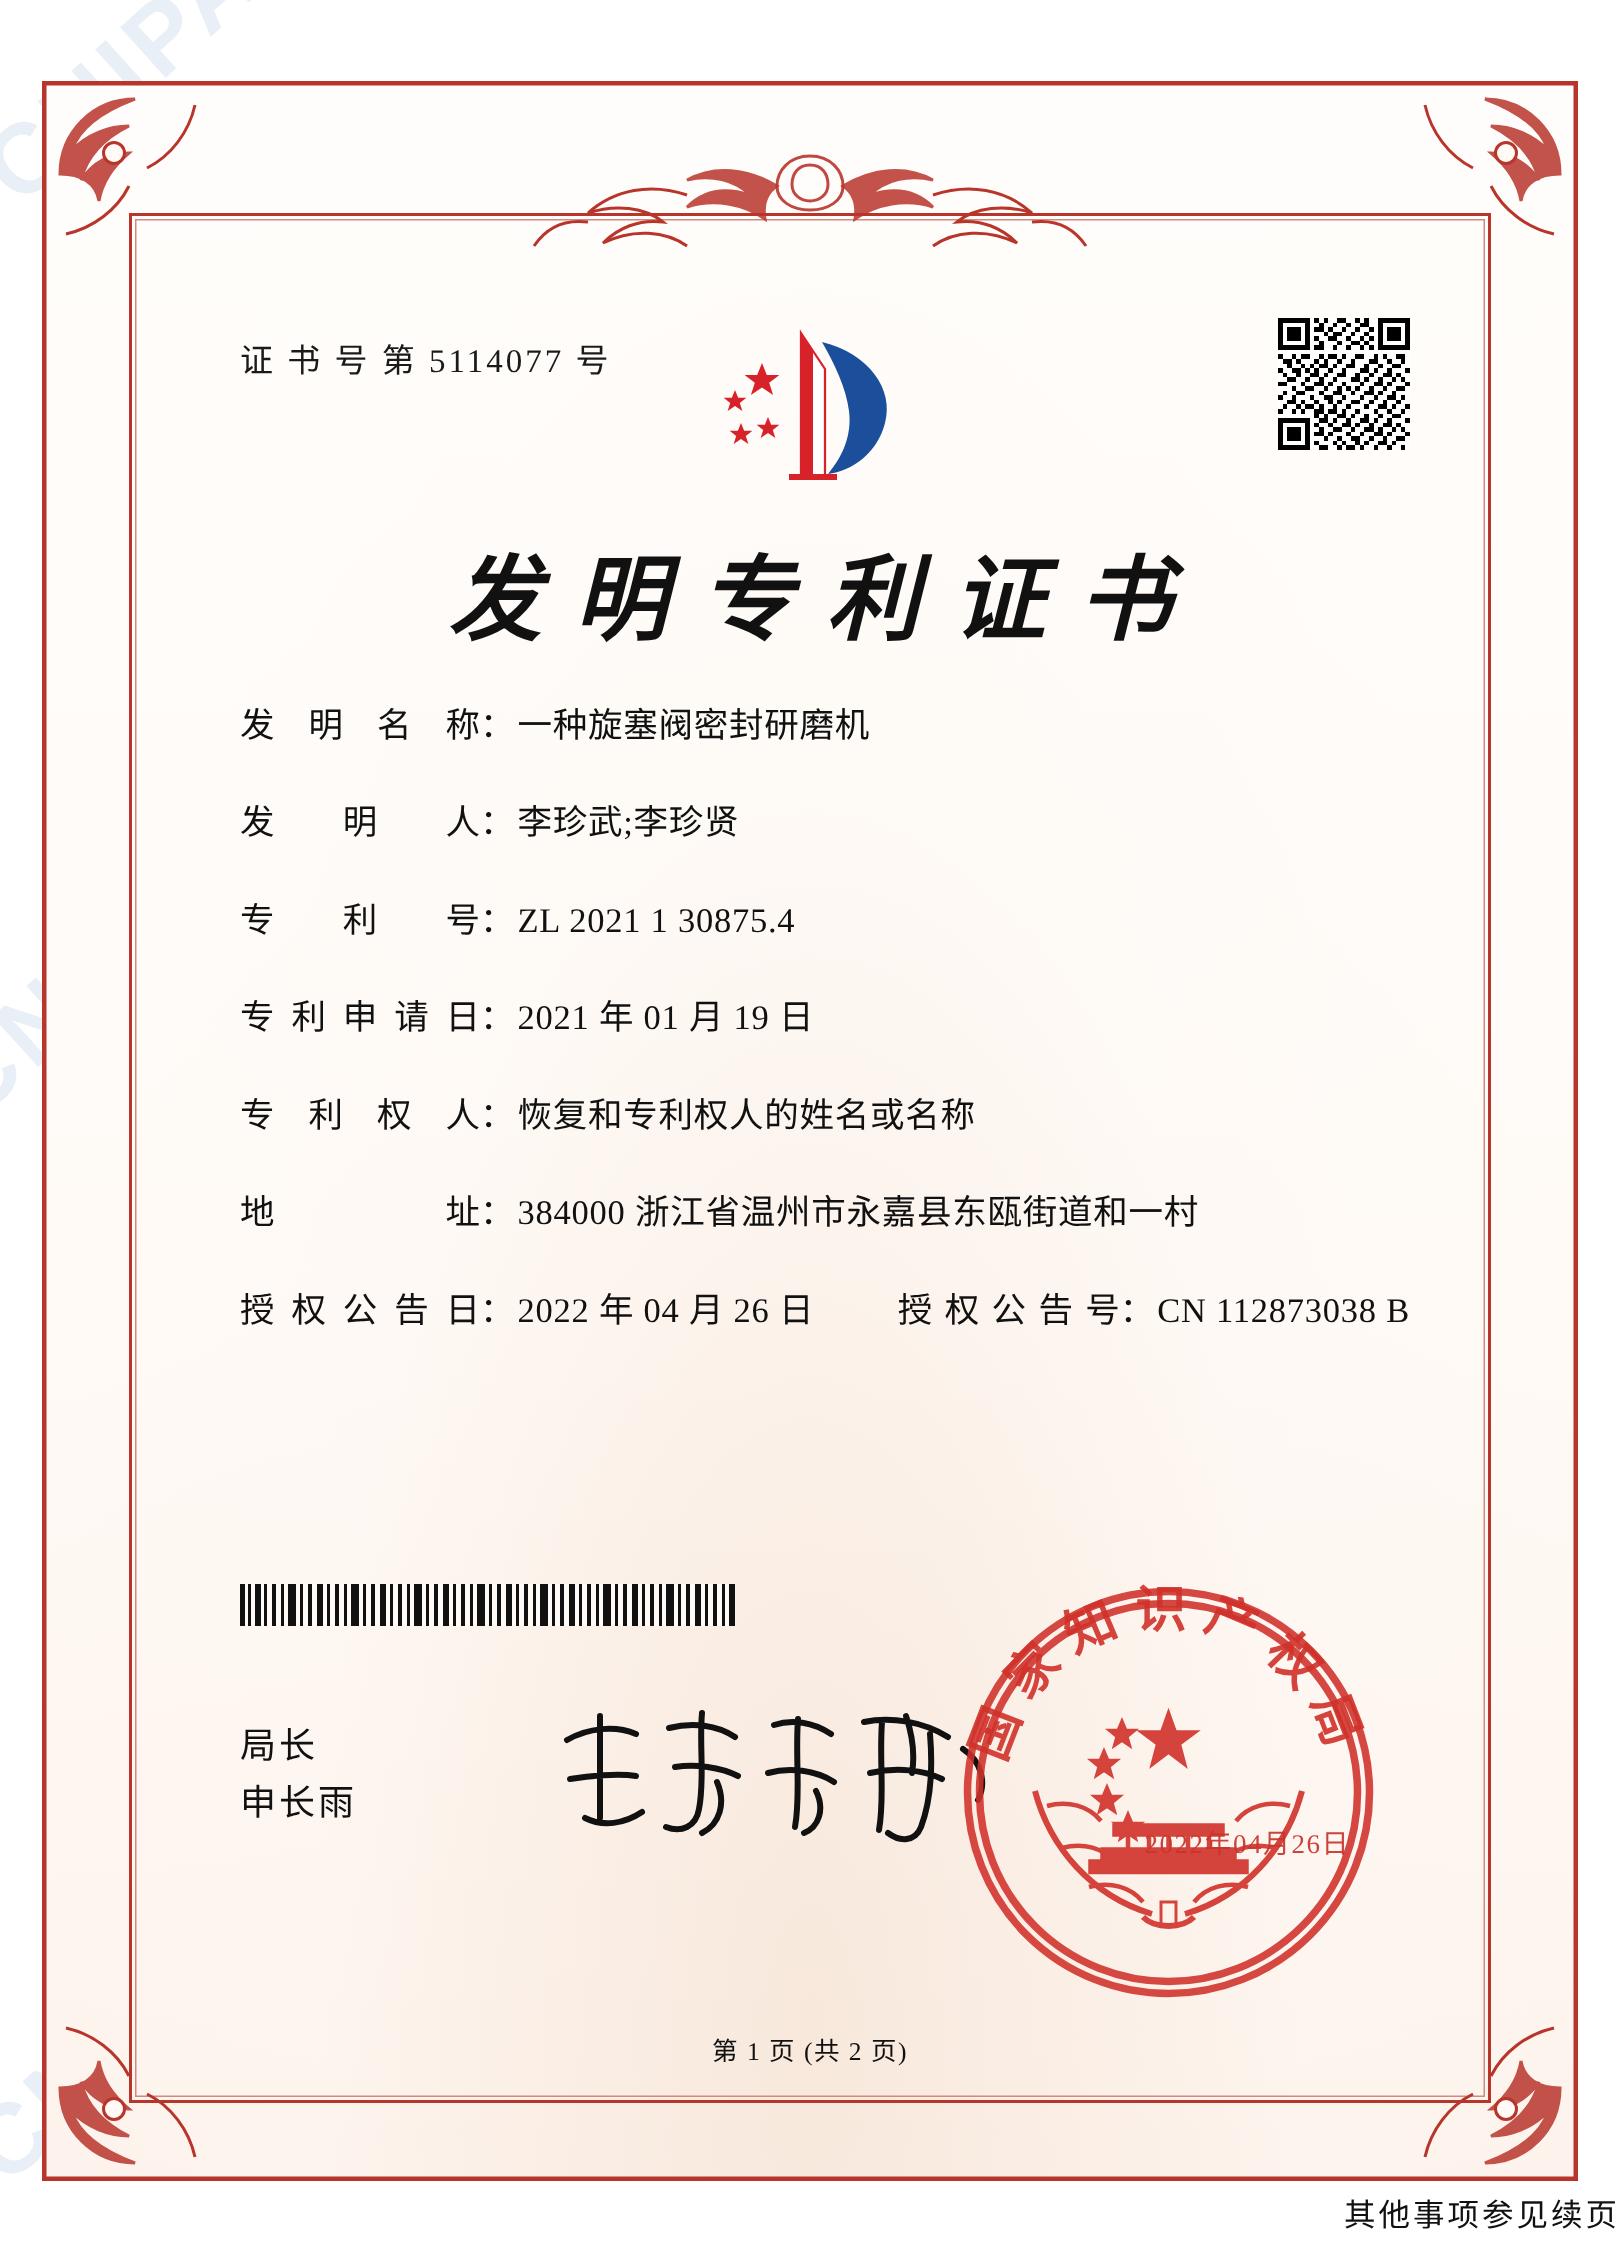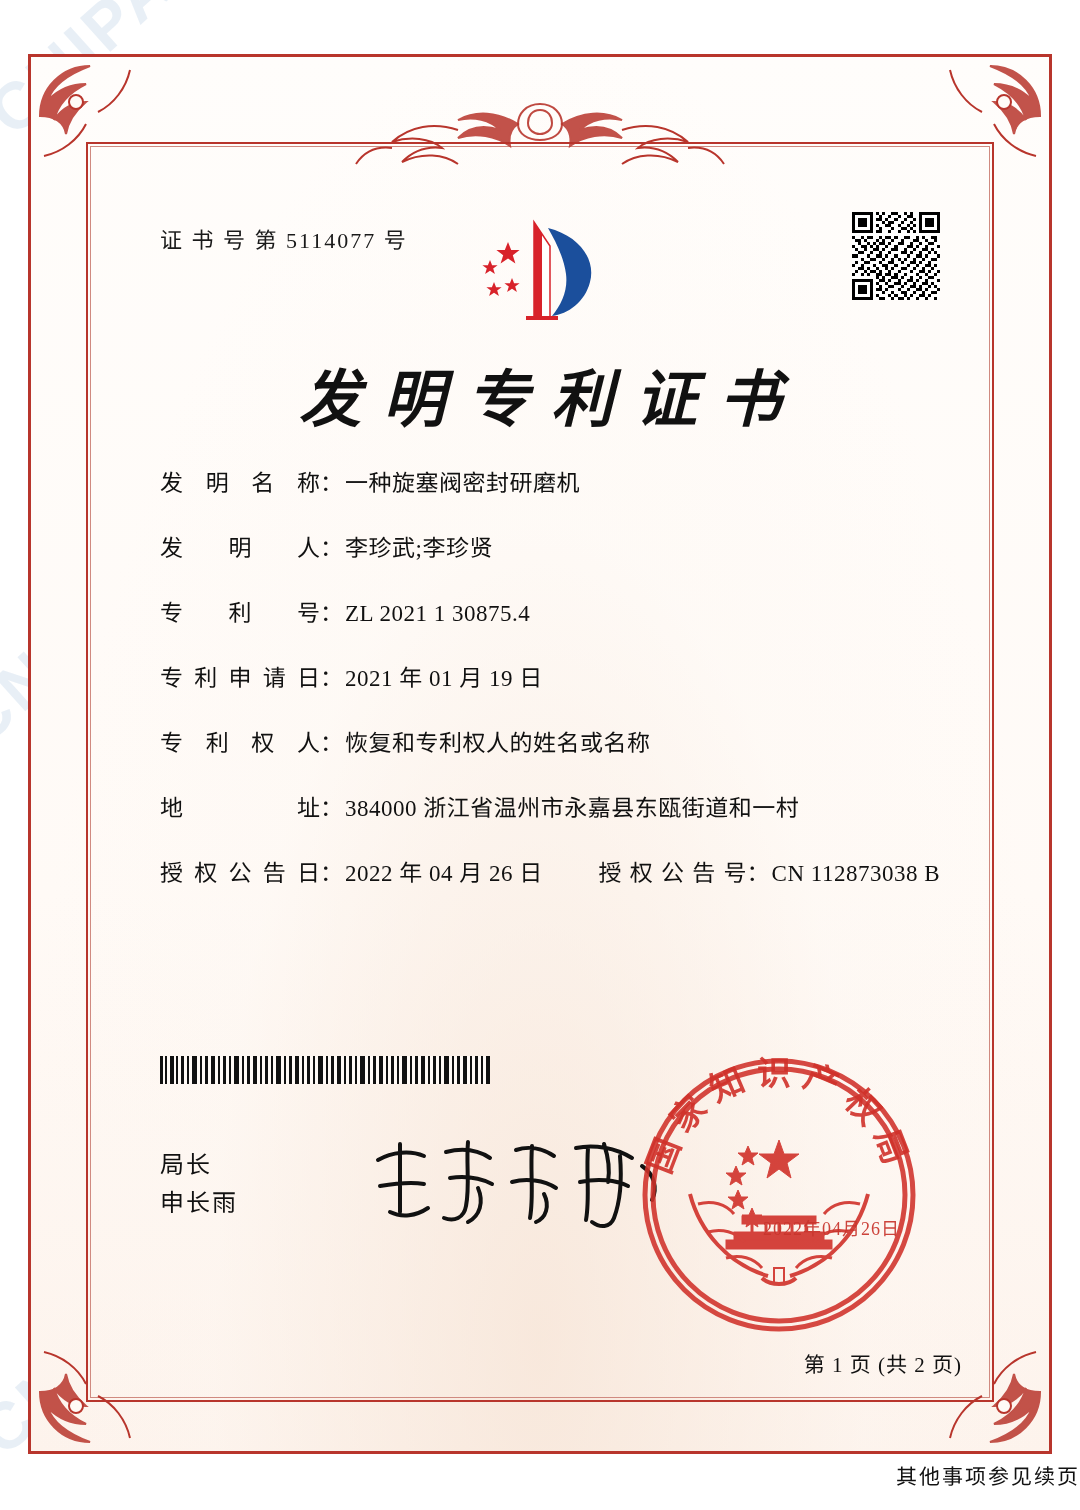--- a/index.html
+++ b/index.html
@@ -246,22 +246,22 @@
     color: #c8342c;
     letter-spacing: 1px;
     opacity: 0.92;
   }
 
   .page-no {
     position: absolute;
     left: 0;
     right: 0;
     bottom: 6px;
-    text-align: right;
-    font-size: 21px;
+    text-align: center;
+    font-size: 17px;
     color: #111;
     letter-spacing: 1px;
   }
 
   .footnote {
     position: absolute;
     left: 0;
     right: 0;
     top: 1460px;
     text-align: right;

